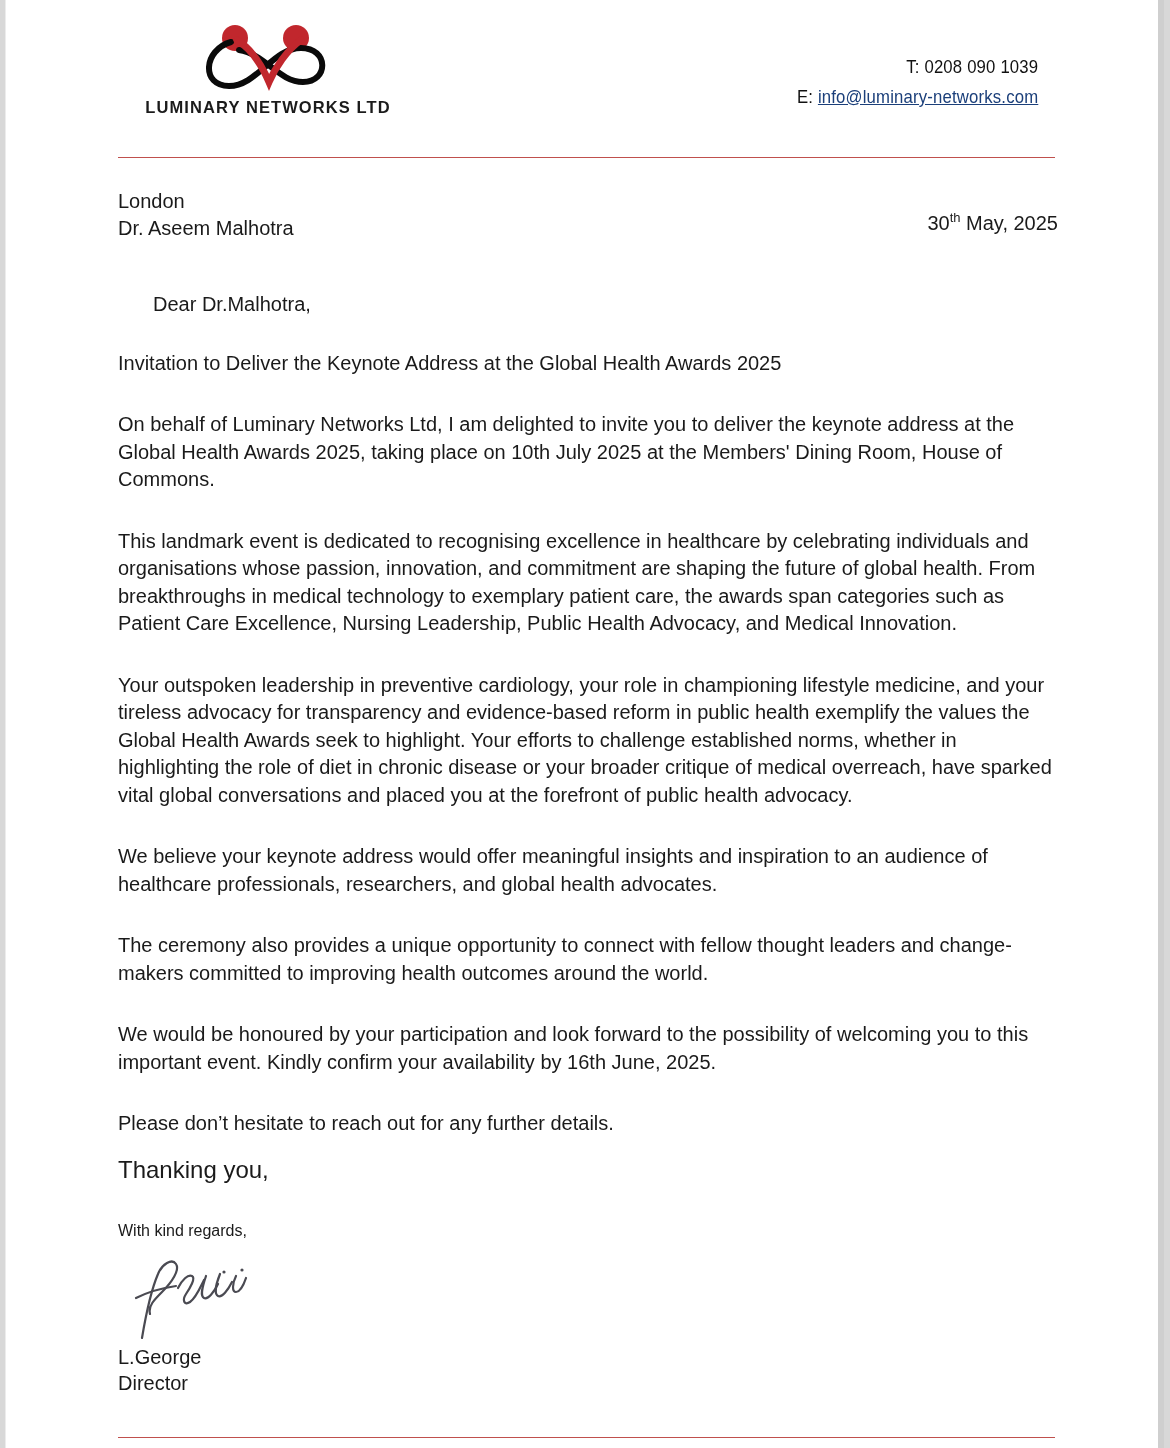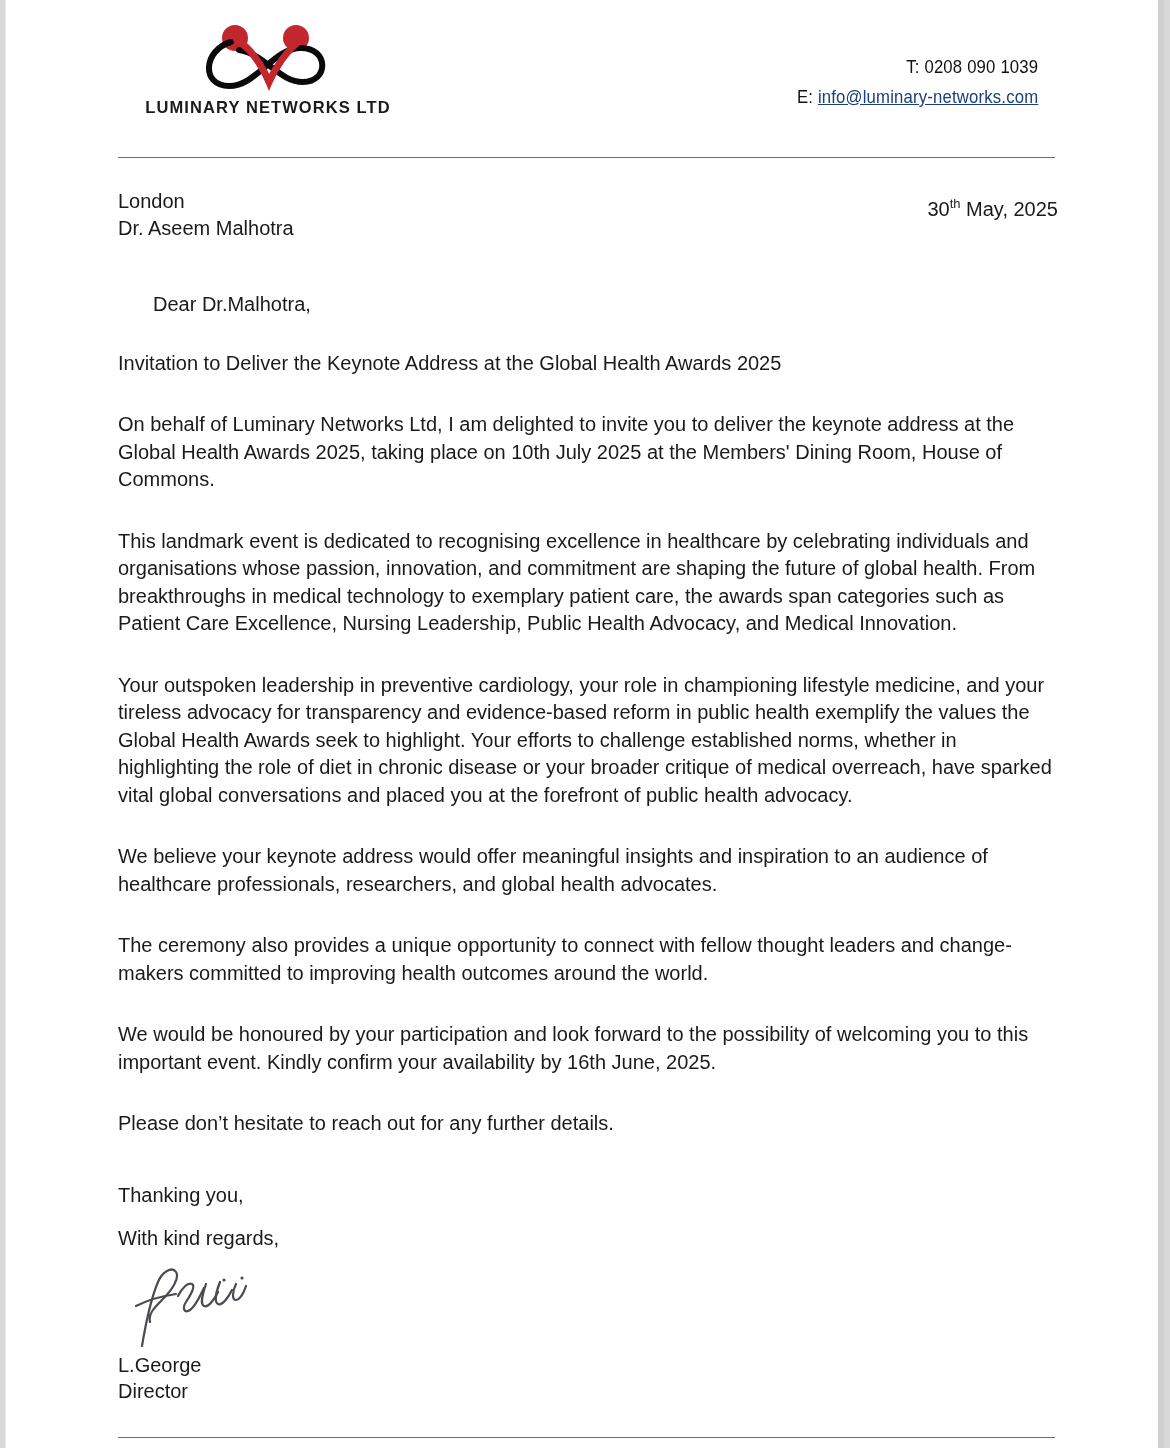--- a/index.html
+++ b/index.html
@@ -109,21 +109,21 @@
     position: relative;
   }
   .recipient {
     font-size: 20px;
     line-height: 26.5px;
   }
   .recipient div { white-space: nowrap; }
   .date {
     position: absolute;
     right: 0;
-    top: 2px;
+    top: 16px;
     font-size: 20px;
     white-space: nowrap;
   }
   .date sup { font-size: 13px; vertical-align: super; }
   .salutation {
     margin-top: 50px;
     font-size: 20px;
     margin-left: 35px;
   }
   .subject {
@@ -131,26 +131,26 @@
     font-size: 20px;
   }
   p.para {
     margin: 34px 0 0 0;
     font-size: 20px;
     line-height: 27.5px;
     text-align: left;
   }
   p.para b { font-weight: normal; }
   .closing {
-    margin-top: 44px;
-    font-size: 20px;
+    margin-top: 18px;
+    font-size: 24px;
   }
   .regards {
-    margin-top: 16px;
-    font-size: 20px;
+    margin-top: 34px;
+    font-size: 16px;
   }
   .signature {
     margin: 10px 0 0 14px;
     height: 86px;
     width: 200px;
   }
   .signer {
     font-size: 20px;
     line-height: 26px;
     margin-top: 4px;

